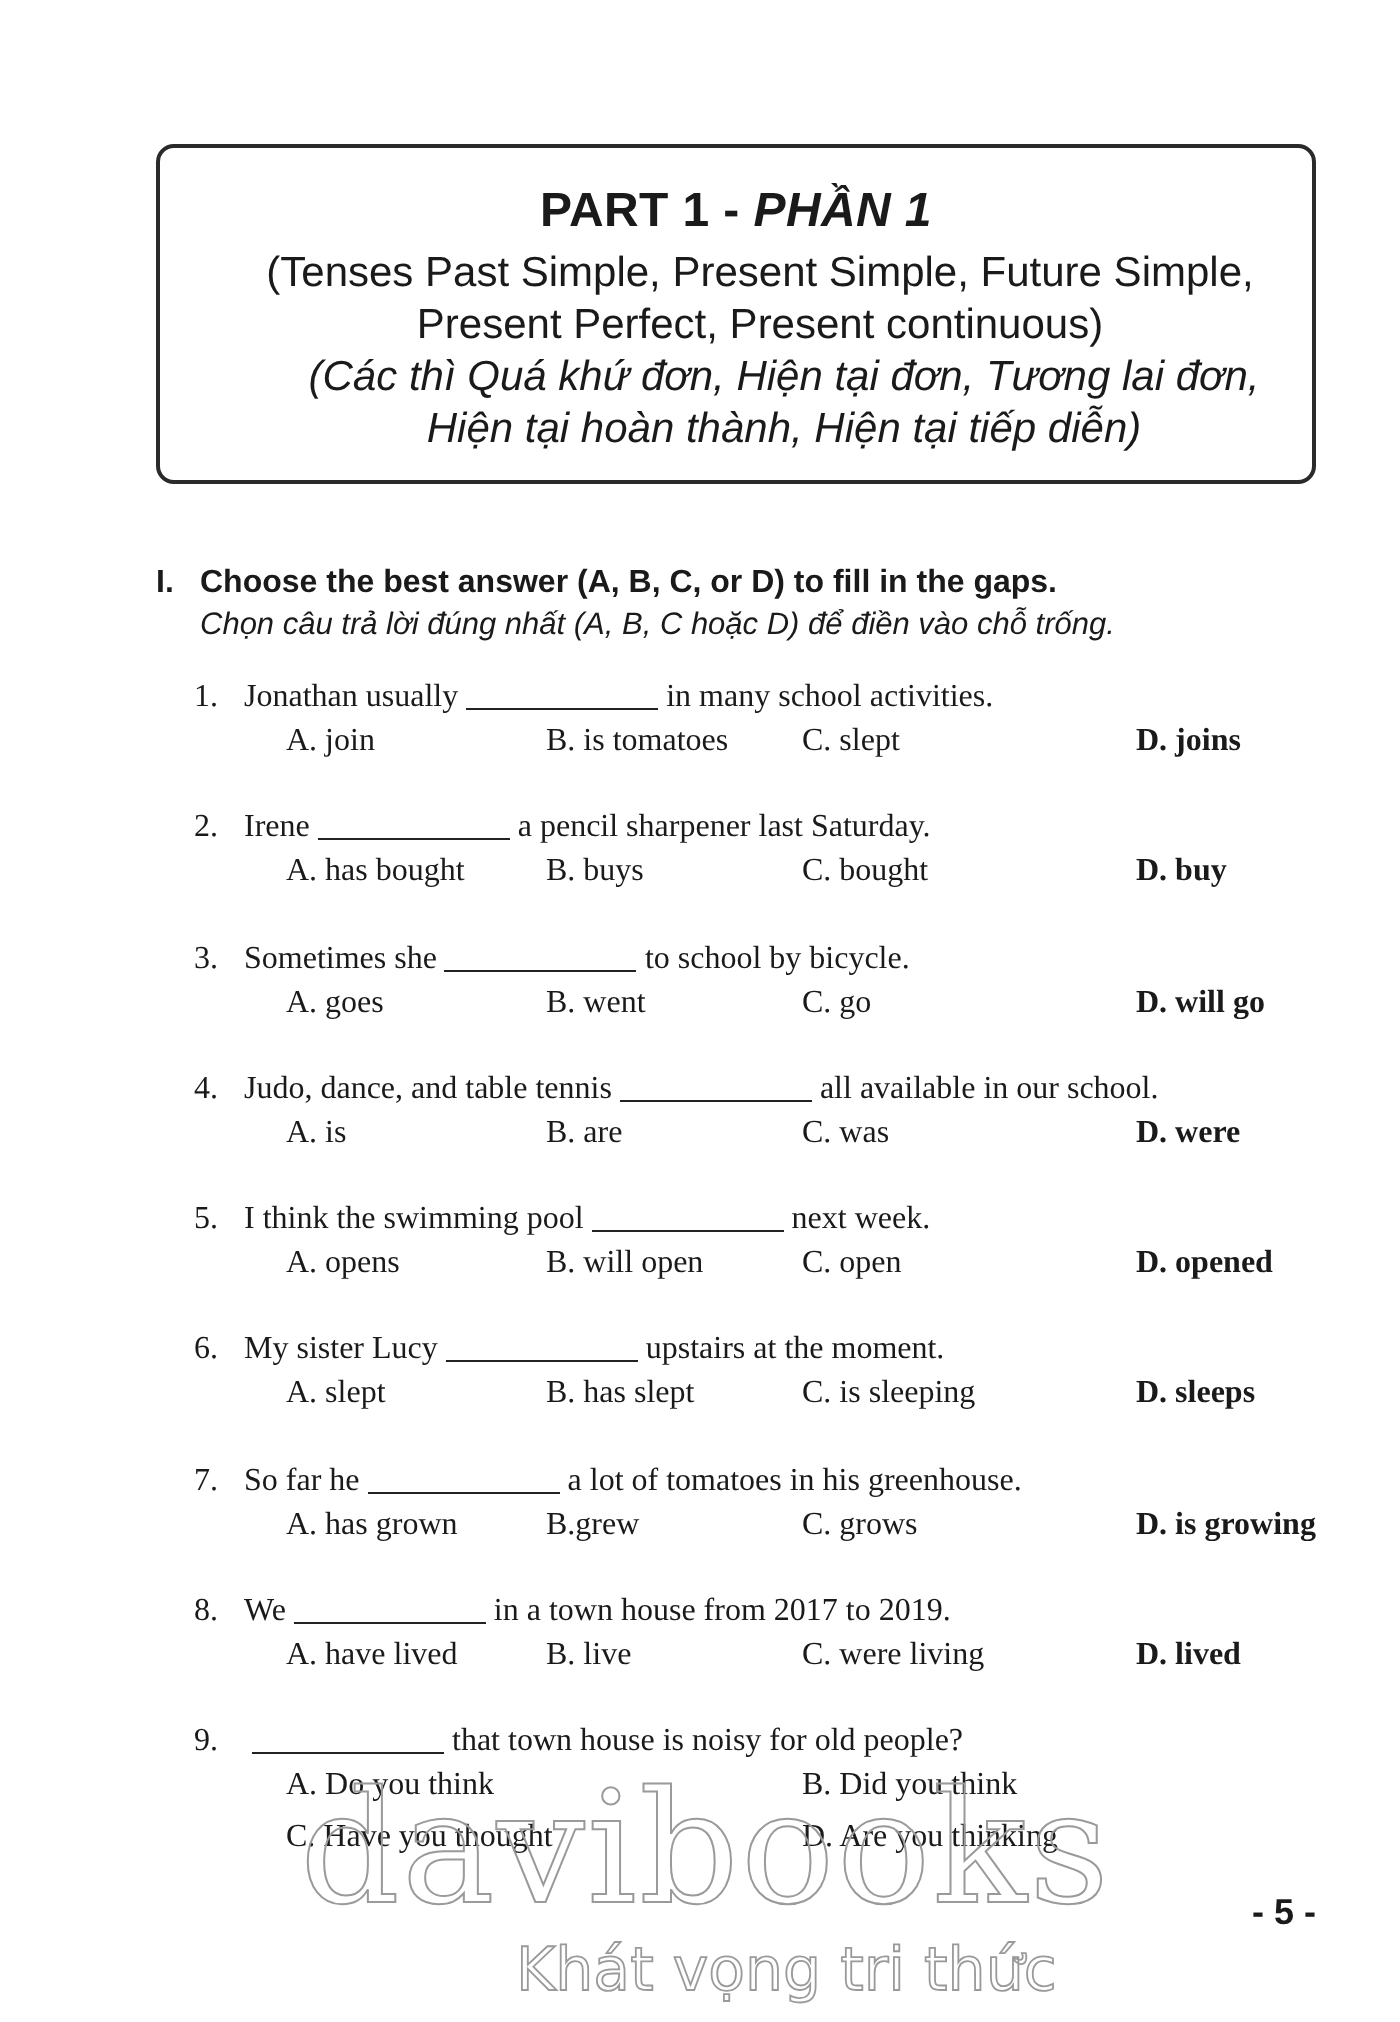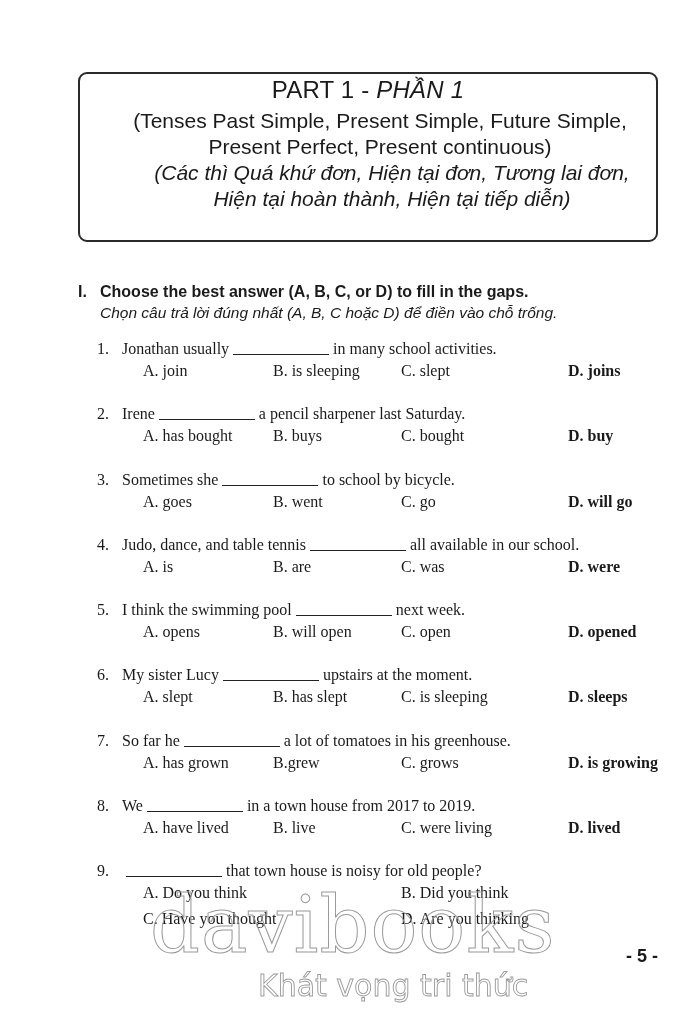--- a/index.html
+++ b/index.html
@@ -2,21 +2,21 @@
 <html><head>
 <meta charset="utf-8">
 <style>
   html, body { margin: 0; padding: 0; }
   body { width: 700px; height: 1011px; background: #ffffff; position: relative; overflow: hidden; color: #1a1a1a; }
   .title-box {
     position: absolute; left: 78px; top: 72px; width: 580px; height: 170px;
     border: 2px solid #2a2a2a; border-radius: 9px; box-sizing: border-box;
     text-align: center; font-family: "Liberation Sans", sans-serif;
   }
-  .title-main { margin-top: 2px; font-size: 24px; font-weight: normal; letter-spacing: 0.2px; }
+  .title-main { margin-top: 18px; font-size: 24px; font-weight: bold; letter-spacing: 0.2px; }
   .title-main .it { font-style: italic; }
   .title-sub { font-size: 21px; line-height: 26px; margin-top: 4px; padding-left: 24px; }
   .title-vi { font-size: 21px; line-height: 26px; font-style: italic; margin-left: 48px; }
   .section { position: absolute; left: 78px; top: 283px; font-family: "Liberation Sans", sans-serif; }
   .section-head { font-size: 16px; font-weight: bold; display: flex; }
   .section-head .num { width: 22px; }
   .section-vi { font-size: 15.5px; font-style: italic; margin-left: 22px; margin-top: 3px; }
   .questions { position: absolute; left: 97px; top: 340px; width: 580px; font-family: "Liberation Serif", serif; font-size: 16px; }
   .q { height: 65.3px; position: relative; }
   .q-line { display: flex; white-space: nowrap; }
@@ -60,21 +60,21 @@
 <div class="questions" id="qlist">
     <div class="q">
       <div class="q-line">
         <span class="q-num">1.</span>
         <span>Jonathan usually</span>
         <span class="blank"></span>
         <span>in many school activities.</span>
       </div>
       <div class="opts">
         <span class="opt o0">A. join</span>
-        <span class="opt o1">B. is sleeping</span>
+        <span class="opt o1">B. is tomatoes</span>
         <span class="opt o2">C. slept</span>
         <span class="opt o3">D. joins</span>
       </div>
     </div>
     <div class="q">
       <div class="q-line">
         <span class="q-num">2.</span>
         <span>Irene</span>
         <span class="blank"></span>
         <span>a pencil sharpener last Saturday.</span>

